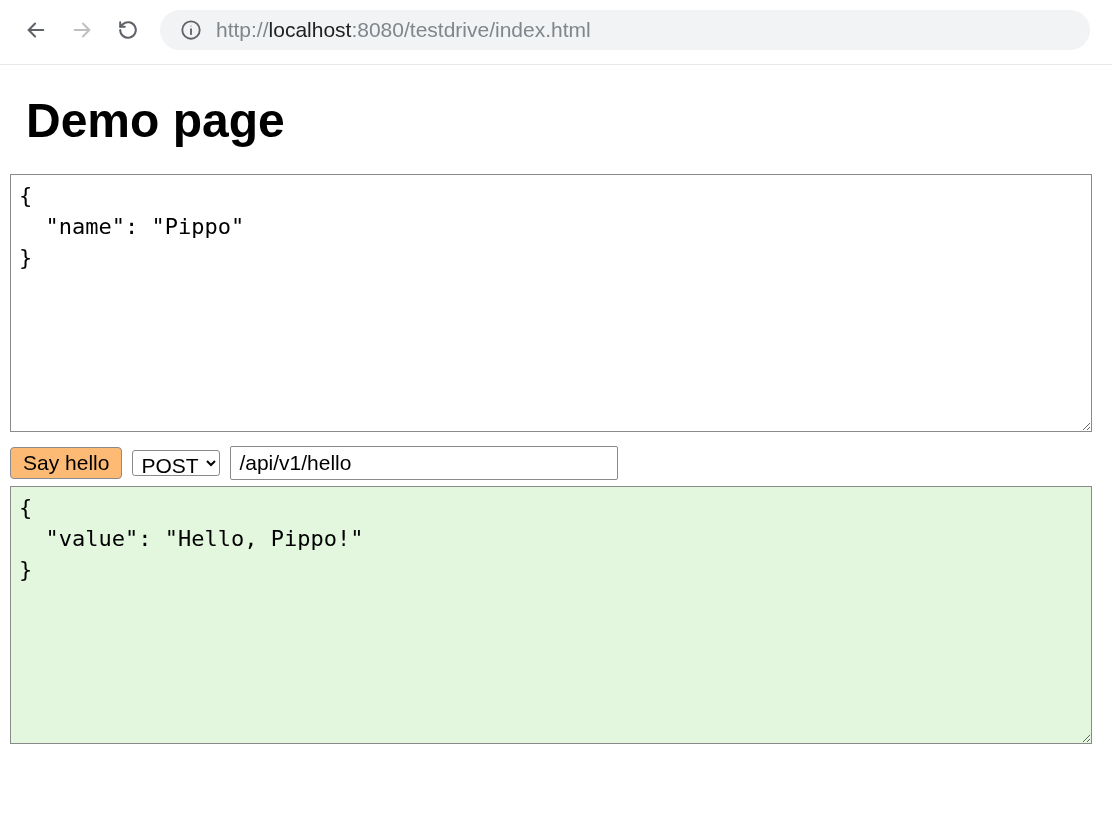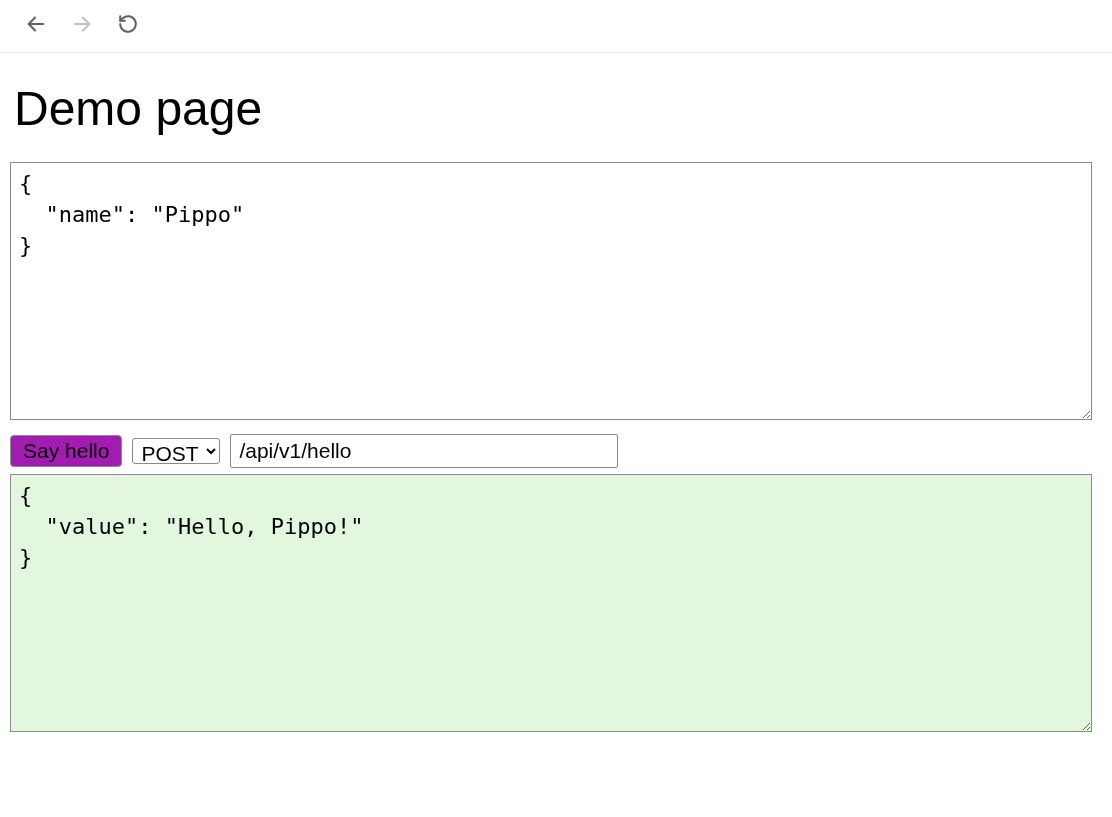--- a/index.html
+++ b/index.html
@@ -59,22 +59,22 @@
     }
     .url .u-host { color: #202124; }
     .u-dim  { color: #80868b; }
 
     
     .page {
       padding: 10px 10px 20px 10px;
     }
     h1.page-title {
       font-size: 48px;
-      font-weight: 400;
-      margin: 18px 0 26px 4px;
+      font-weight: 700;
+      margin: 18px 0 26px 16px;
     }
 
     textarea.req-body, textarea.resp-body {
       width: 1082px;
       max-width: calc(100% - 2px);
       font-family: ui-monospace, SFMono-Regular, Menlo, Consolas, monospace;
       font-size: 22px;
       line-height: 1.4;
       padding: 6px 8px;
       border: 1px solid #8a8a8a;
@@ -93,21 +93,21 @@
     .controls {
       display: flex;
       align-items: center;
       gap: 10px;
       margin-top: 14px;
     }
     button.say-hello {
       font-size: 21px;
       font-family: inherit;
       padding: 3px 12px;
-      background: #a21caf;
+      background: #fdba74;
       border: 1px solid #8a8a8a;
       border-radius: 4px;
       cursor: pointer;
     }
     select.method {
       font-size: 21px;
       font-family: inherit;
       padding: 2px 4px;
       border: 1px solid #8a8a8a;
       border-radius: 3px;
@@ -147,20 +147,32 @@
   </button>
   <button class="nav-btn" aria-label="Reload">
     <span>
       <svg viewBox="0 0 24 24" fill="none" stroke="currentColor" stroke-width="2.2" stroke-linecap="round" stroke-linejoin="round">
           <path d="M3.5 12a8.5 8.5 0 1 0 2.8-6.3L3.5 8.5"></path>
           <polyline points="3.5 3.5 3.5 8.5 8.5 8.5"></polyline>
         </svg>
     </span>
   </button>
 
+  <div class="omnibox">
+    <span class="info-icon">
+      <svg viewBox="0 0 24 24" fill="none" stroke="currentColor" stroke-width="2" stroke-linecap="round" stroke-linejoin="round">
+          <circle cx="12" cy="12" r="9.5"></circle>
+          <line x1="12" y1="11" x2="12" y2="16.5"></line>
+          <circle cx="12" cy="7.6" r="0.6" fill="currentColor" stroke="none"></circle>
+        </svg>
+    </span>
+    <span class="url">
+      <span class="u-dim">http://</span><span class="u-host">localhost</span><span class="u-dim">:8080</span><span class="u-dim">/testdrive/index.html</span>
+    </span>
+  </div>
 </div>
 
 <div class="page">
   <h1 class="page-title">Demo page</h1>
 
   <textarea class="req-body" style="">{
   "name": "Pippo"
 }</textarea>
 
   <div class="controls">

